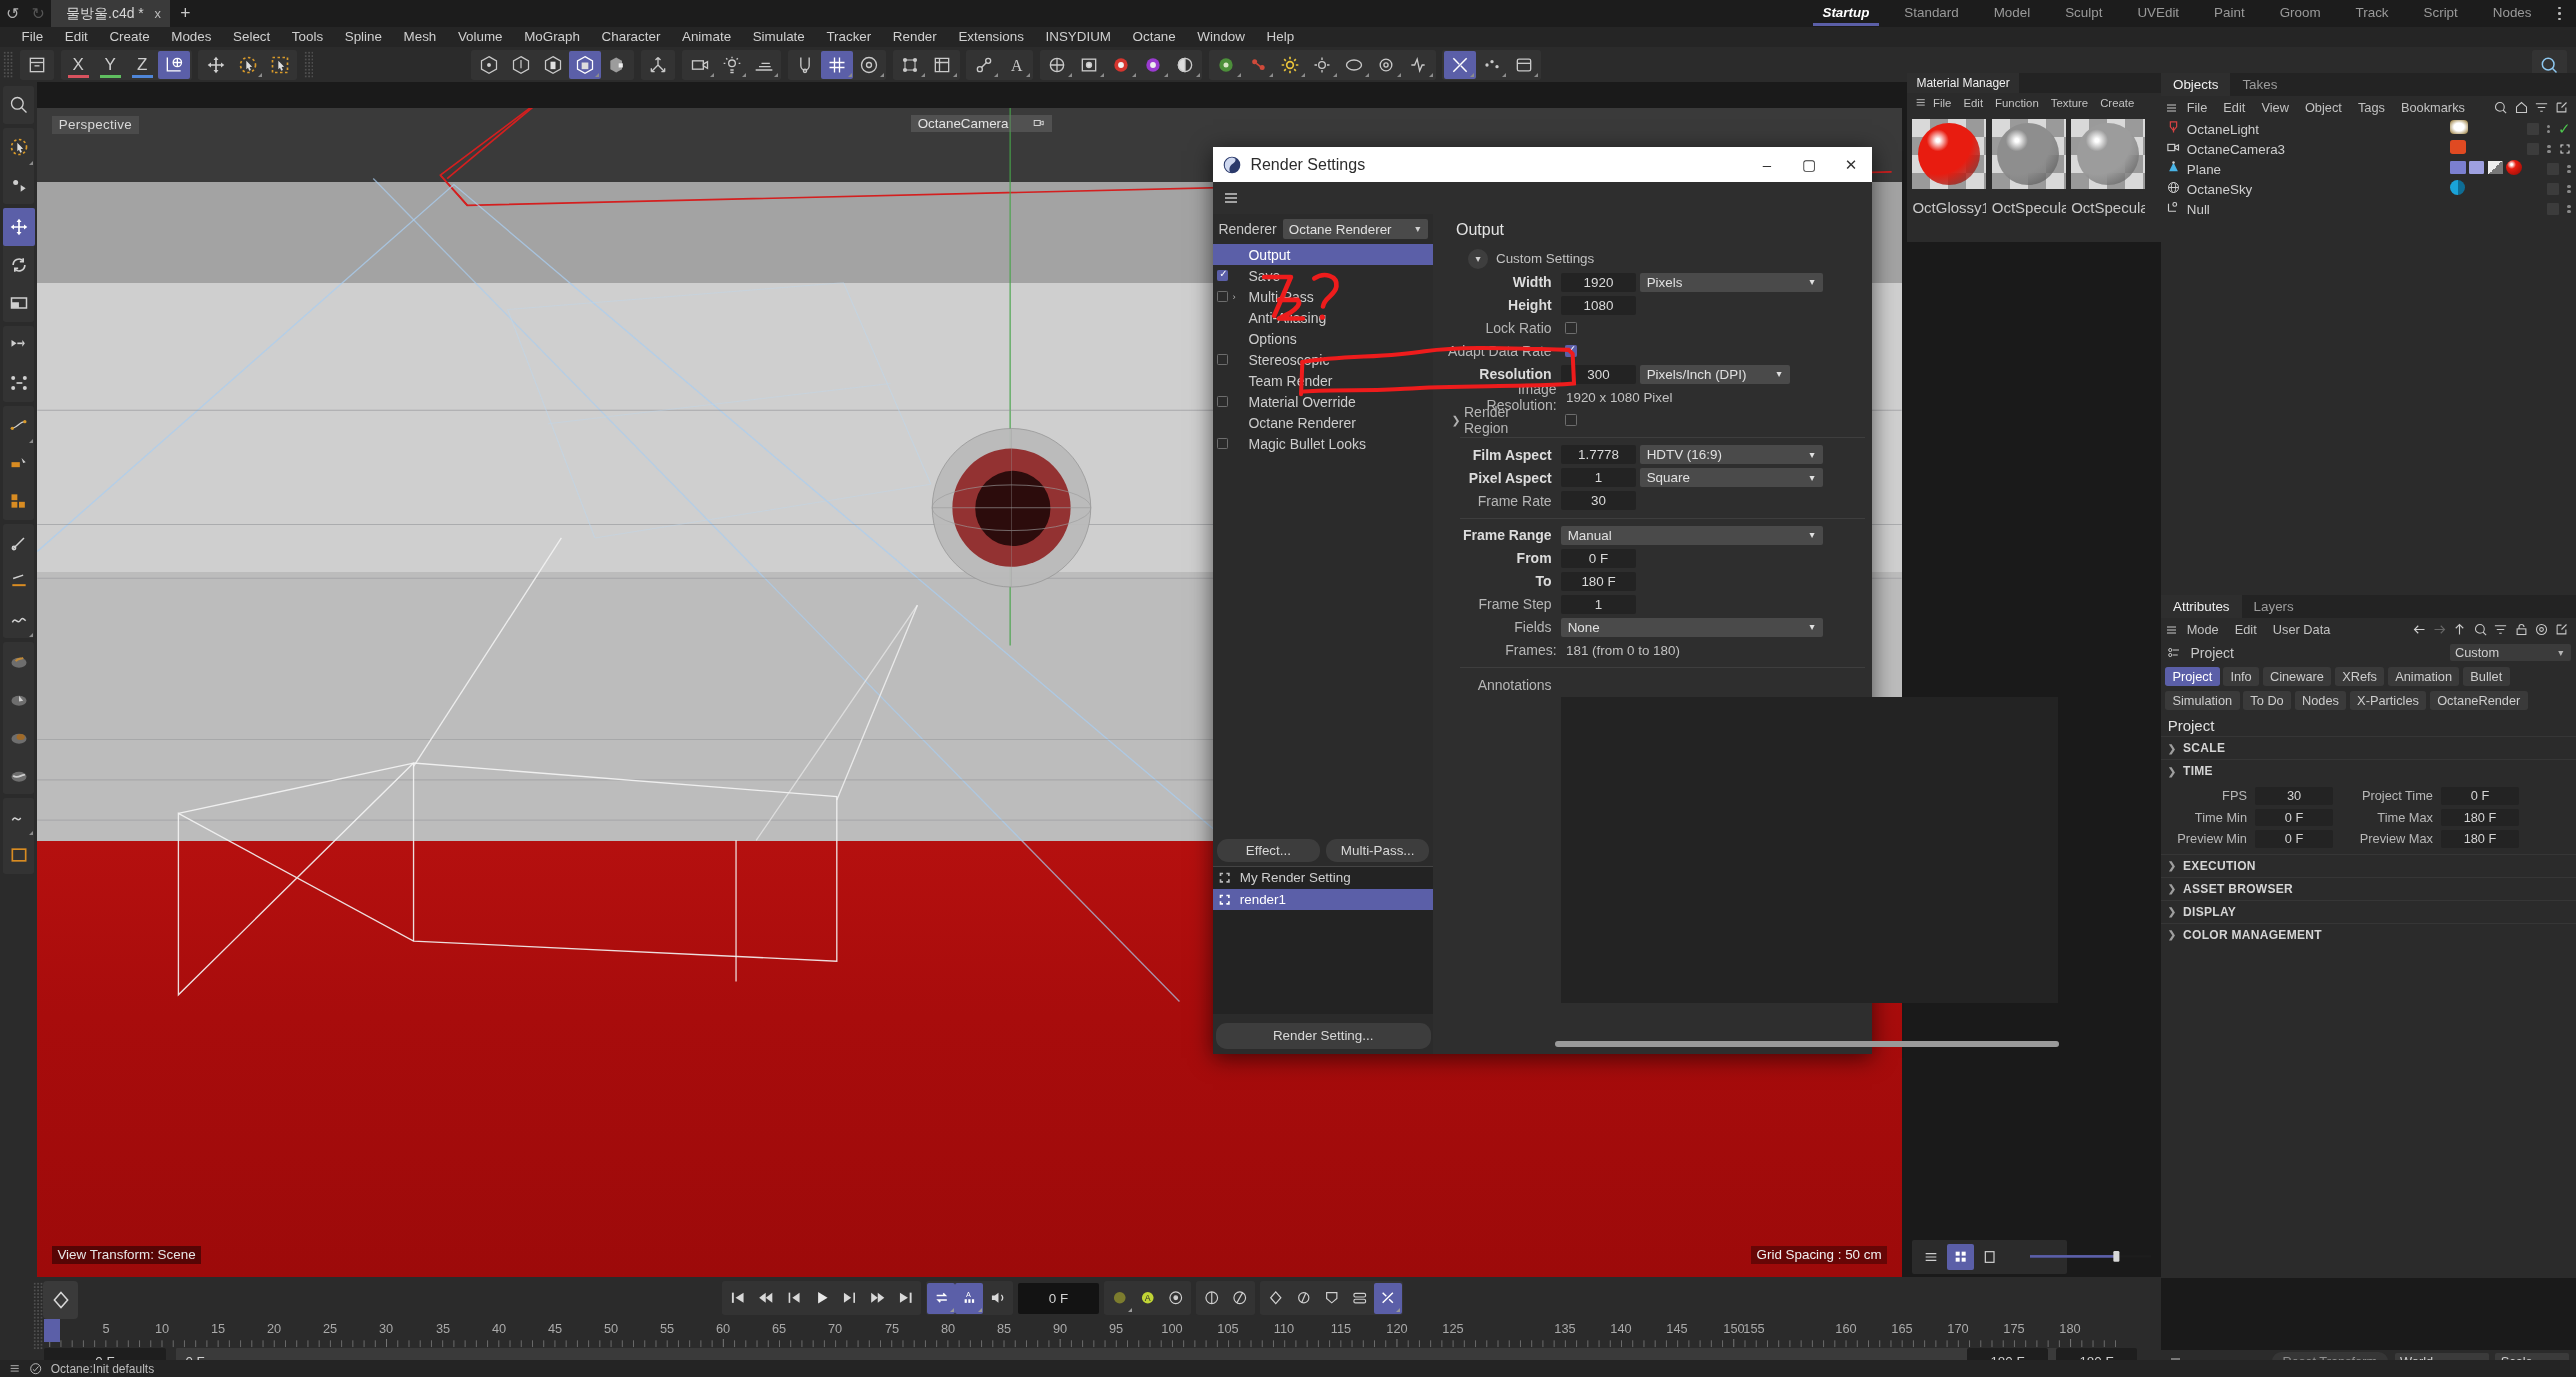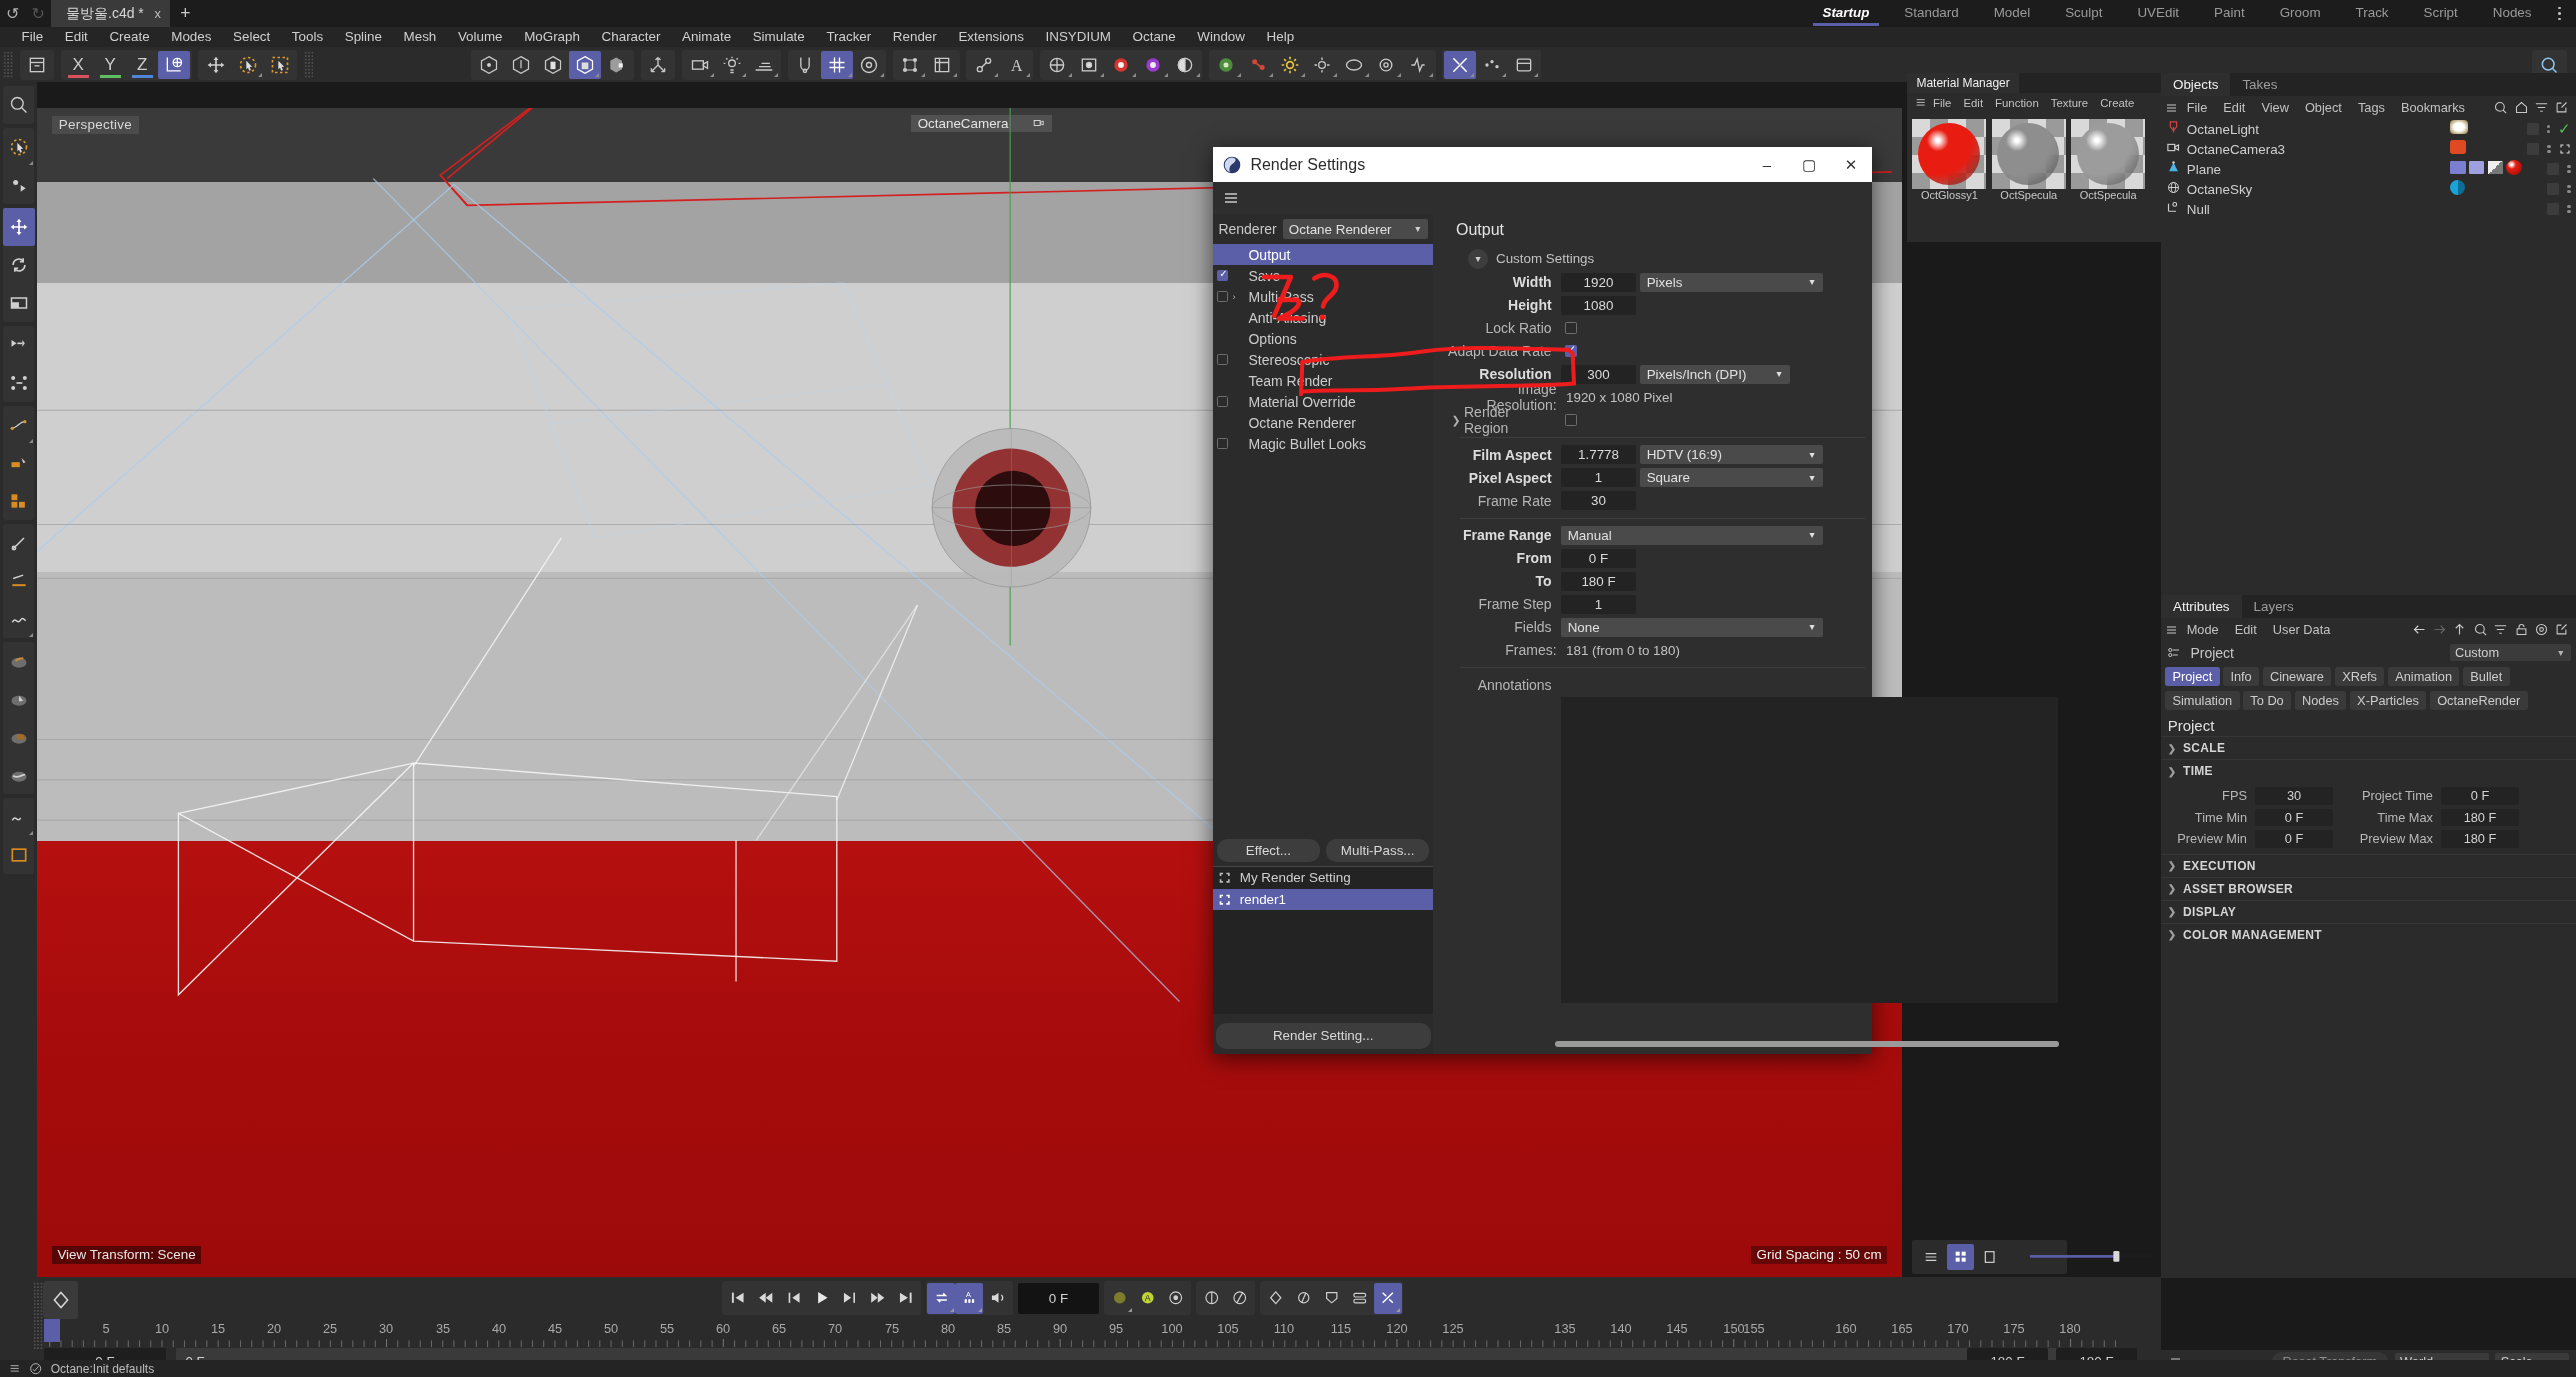--- a/index.html
+++ b/index.html
@@ -92,21 +92,21 @@
   .mat-menu { display:flex; height:19px; align-items:center; gap:0; padding-left:2.7px; }
   .mat-menu .pm { padding:0 6px; font-size:11.4px; color:#c2c2c2; }
   .mats { display:flex; gap:5.4px; padding:6.7px 5.4px; }
   .mat { width:74px; }
   .mat .sw { width:74px; height:70px;
      background-image:
        linear-gradient(45deg,#9a9a9a 25%,transparent 25%,transparent 75%,#9a9a9a 75%),
        linear-gradient(45deg,#9a9a9a 25%,#d9d9d9 25%,#d9d9d9 75%,#9a9a9a 75%);
      background-size:36px 36px; background-position:0 0,18px 18px; position:relative; overflow:hidden; }
   .mat .ball { position:absolute; left:5.4px; top:4px; width:62px; height:62px; border-radius:50%; }
-  .mat .nm { font-size:11px; color:#c9c9c9; text-align:center; margin-top:0; white-space:nowrap; overflow:hidden; }
+  .mat .nm { font-size:15px; color:#c9c9c9; text-align:center; margin-top:10px; white-space:nowrap; overflow:hidden; }
 
   
   #attrs { position:absolute; left:0px; top:522px; width:415px; height:683px; background:#2b2b2b; }
   .attr-head { display:flex; align-items:center; height:23px; padding:0 5.4px; gap:8px; }
   .combo { background:#3b3b3b; border-radius:2px; height:17.5px; display:flex; align-items:center; padding:0 5.4px; font-size:12.8px; color:#cfcfcf; }
   .combo .car { margin-left:auto; padding-left:6.7px; color:#b5b5b5; font-size:8.7px; }
   .chips { display:flex; flex-wrap:wrap; gap:3.4px; padding:2.7px 4px; }
   .chip { background:#3a3a3a; border-radius:2.7px; padding:2px 7.4px; font-size:12.8px; color:#cdcdcd; }
   .chip.active { background:#5b5fa8; color:#fff; }
   .sect { display:flex; align-items:center; gap:6.7px; height:23px; border-top:0.7px solid #363636; padding-left:6.7px; font-size:12px; font-weight:bold; color:#d5d5d5; letter-spacing:0.3px; }

